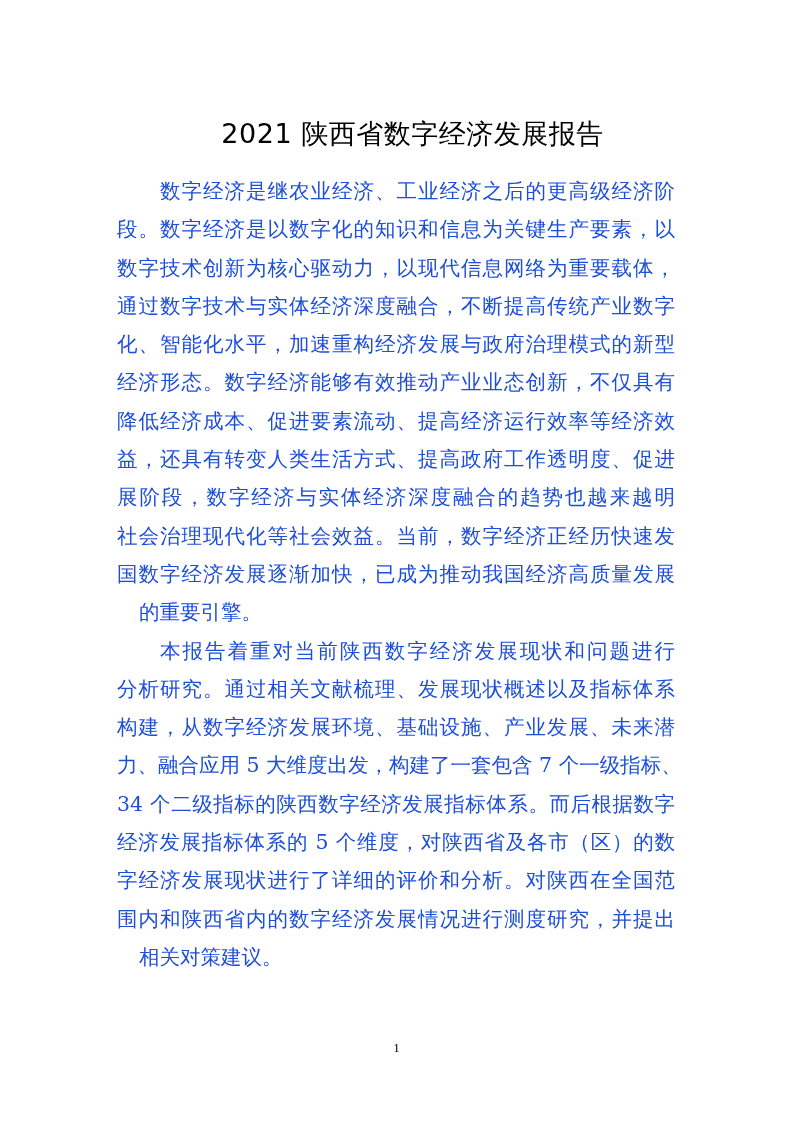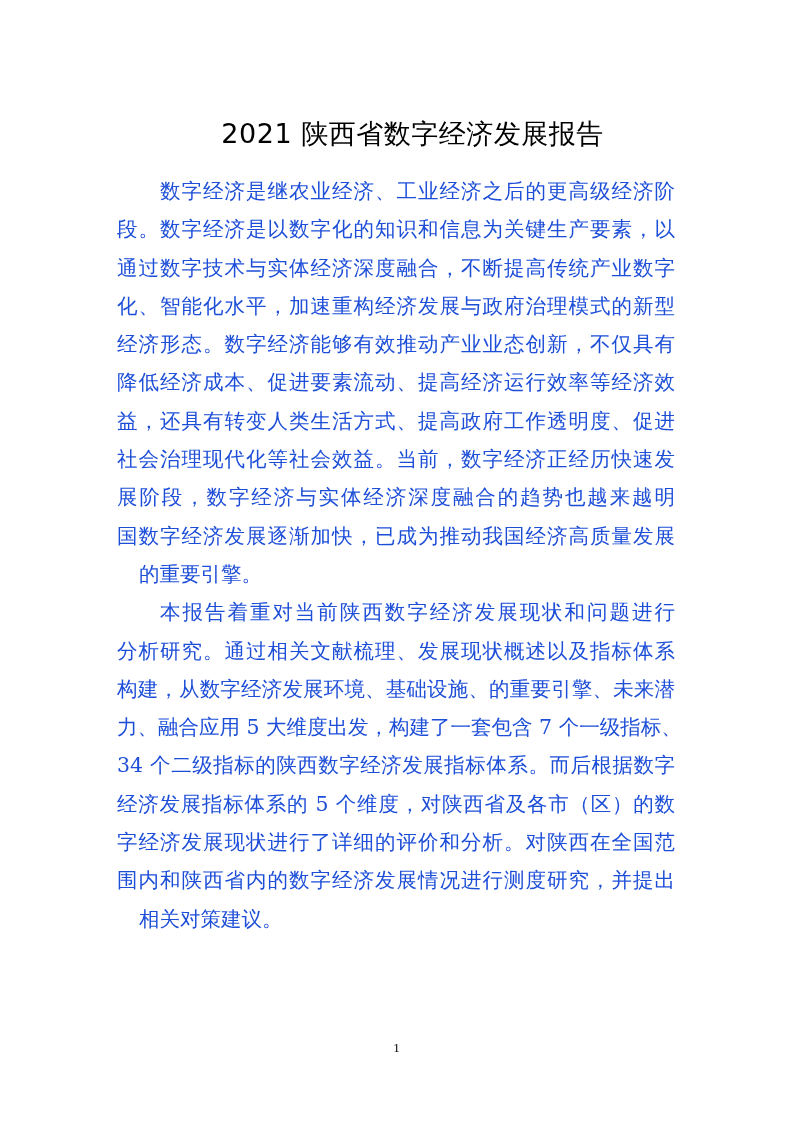--- a/index.html
+++ b/index.html
@@ -28,34 +28,35 @@
 </head>
 <body>
 
 <div>
   <h1 class="title" style="margin:16px;font-weight:normal;">2021 陕西省数字经济发展报告</h1>
 
   <div class="body-text">
     <div>
       <div class="line indent">数字经济是继农业经济、工业经济之后的更高级经济阶</div>
       <div class="line">段。数字经济是以数字化的知识和信息为关键生产要素，以</div>
+      <div class="line">数字技术创新为核心驱动力，以现代信息网络为重要载体，</div>
       <div class="line">通过数字技术与实体经济深度融合，不断提高传统产业数字</div>
       <div class="line">化、智能化水平，加速重构经济发展与政府治理模式的新型</div>
       <div class="line">经济形态。数字经济能够有效推动产业业态创新，不仅具有</div>
       <div class="line">降低经济成本、促进要素流动、提高经济运行效率等经济效</div>
       <div class="line">益，还具有转变人类生活方式、提高政府工作透明度、促进</div>
+      <div class="line">展阶段，数字经济与实体经济深度融合的趋势也越来越明</div>
       <div class="line">社会治理现代化等社会效益。当前，数字经济正经历快速发</div>
-      <div class="line">展阶段，数字经济与实体经济深度融合的趋势也越来越明</div>
       <div class="line">国数字经济发展逐渐加快，已成为推动我国经济高质量发展</div>
       <div class="line last">的重要引擎。</div>
     </div>
     <div>
       <div class="line indent">本报告着重对当前陕西数字经济发展现状和问题进行</div>
       <div class="line">分析研究。通过相关文献梳理、发展现状概述以及指标体系</div>
-      <div class="line">构建，从数字经济发展环境、基础设施、的重要引擎、未来潜</div>
+      <div class="line">构建，从数字经济发展环境、基础设施、产业发展、未来潜</div>
       <div class="line">力、融合应用 5 大维度出发，构建了一套包含 7 个一级指标、</div>
       <div class="line">34 个二级指标的陕西数字经济发展指标体系。而后根据数字</div>
       <div class="line">经济发展指标体系的 5 个维度，对陕西省及各市（区）的数</div>
       <div class="line">字经济发展现状进行了详细的评价和分析。对陕西在全国范</div>
       <div class="line">围内和陕西省内的数字经济发展情况进行测度研究，并提出</div>
       <div class="line last">相关对策建议。</div>
     </div>
   </div>
 
   <div class="page-number">1</div>

